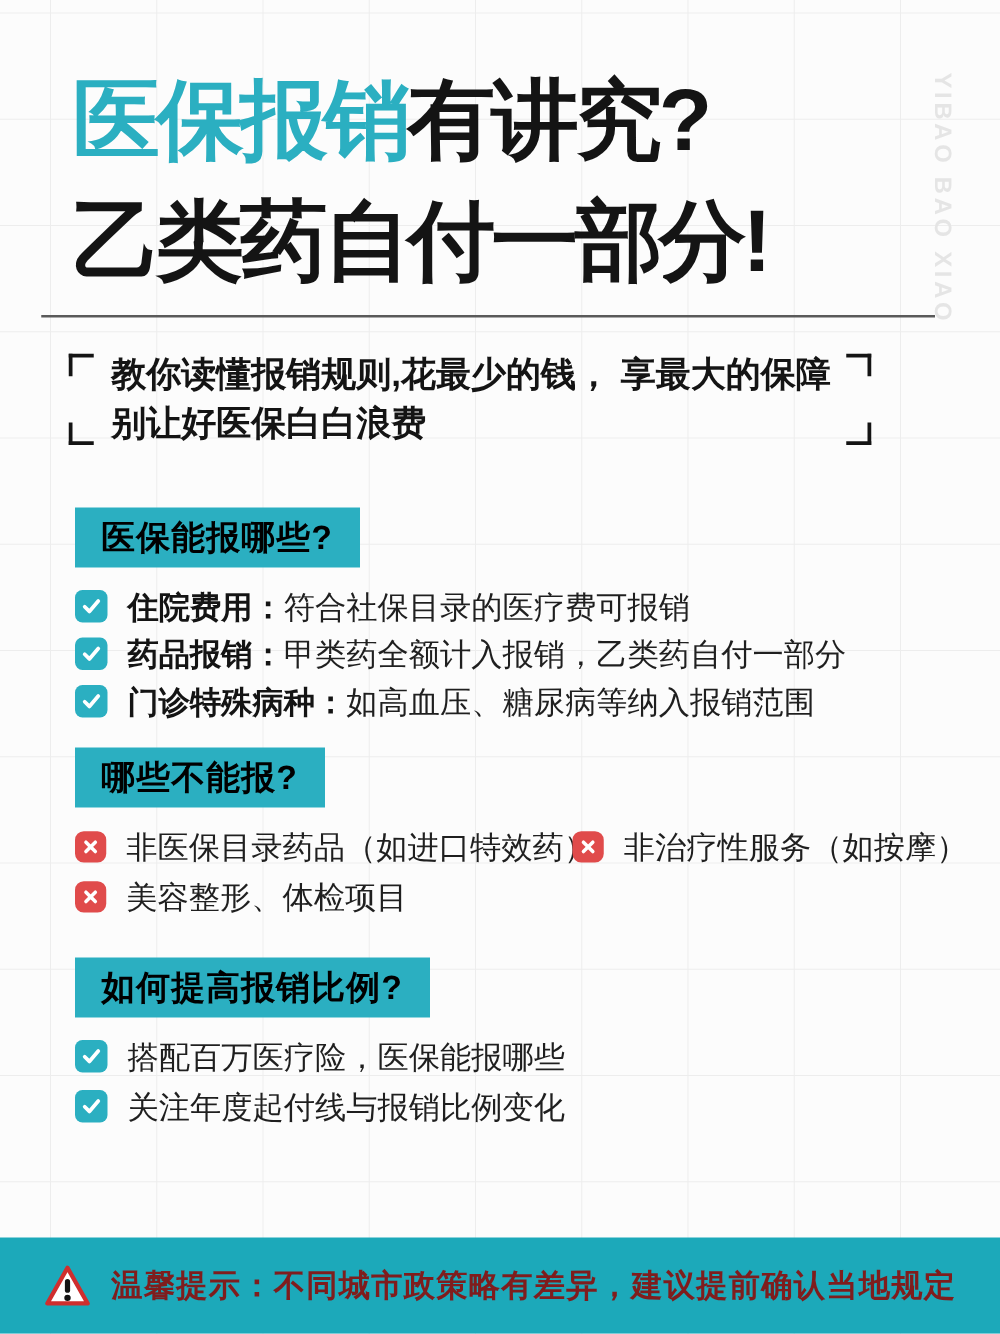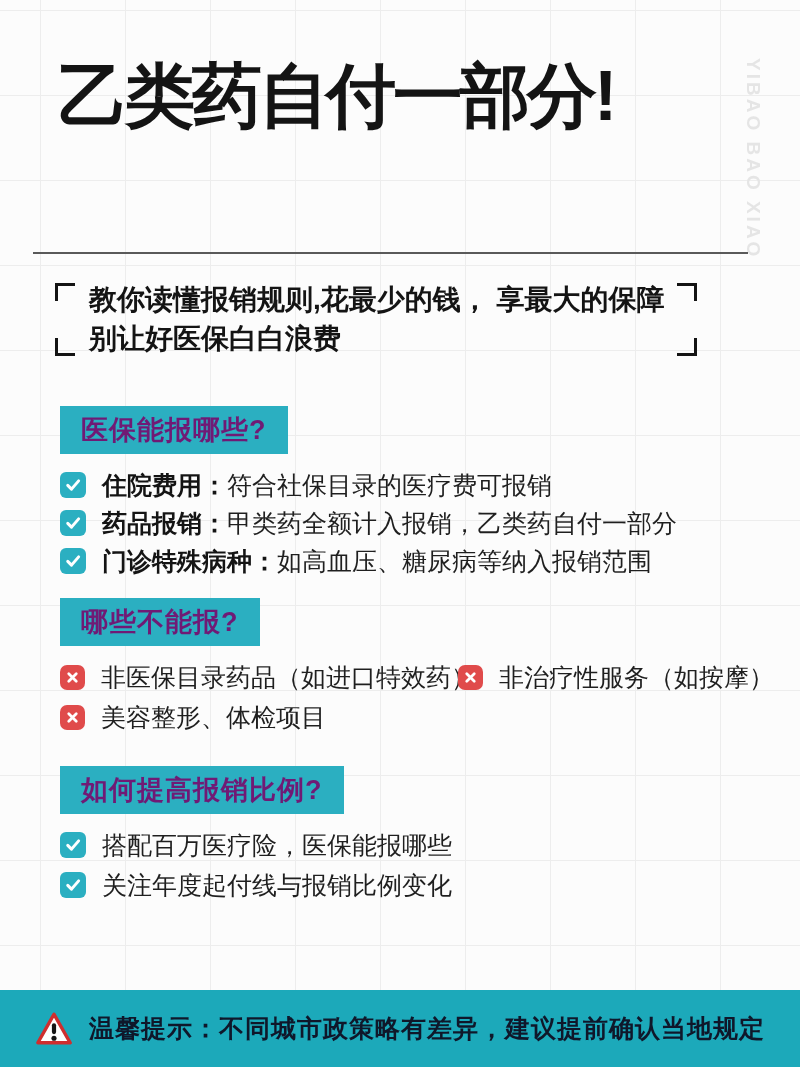--- a/index.html
+++ b/index.html
@@ -32,52 +32,53 @@
   .corner{position:absolute;width:17px;height:15px;}
   .corner.tl{left:0;top:5px;border-top:3px solid var(--ink);border-left:3px solid var(--ink);}
   .corner.bl{left:0;bottom:2px;border-bottom:3px solid var(--ink);border-left:3px solid var(--ink);}
   .corner.tr{right:0;top:5px;border-top:3px solid var(--ink);border-right:3px solid var(--ink);}
   .corner.br{right:0;bottom:2px;border-bottom:3px solid var(--ink);border-right:3px solid var(--ink);}
   .intro .lines{padding:2px 0 0 34px;font-size:28px;font-weight:800;line-height:39px;color:var(--ink,#141414);white-space:nowrap;}
   
   .section{position:absolute;left:60px;}
   .s1{top:406px;} .s2{top:598px;} .s3{top:766px;}
   .badge{
-    display:inline-block;background:var(--teal,#2bafc1);color:#701a75;
+    display:inline-block;background:var(--teal,#2bafc1);color:#000000;
     font-size:27px;font-weight:800;line-height:48px;padding:0 21px;
     letter-spacing:1px;white-space:nowrap;
   }
   .rows{margin-top:18px;}
   .row{display:flex;align-items:center;height:26px;margin-bottom:12px;white-space:nowrap;}
   .s1 .row{margin-bottom:12px;}
   .s2 .row, .s3 .row{margin-bottom:14px;}
   .cell{display:flex;align-items:center;}
   .cell.w{width:398px;}
   .ico{flex:0 0 auto;display:flex;align-items:center;justify-content:center;margin-right:16px;}
   .ico.check{width:26px;height:26px;border-radius:6px;background:var(--teal,#2bafc1);}
   .ico.cross{width:25px;height:25px;border-radius:7px;background:var(--red,#e04b4b);}
   .ico svg{display:block;}
   .itxt{font-size:25px;color:var(--body,#1f1f1f);font-weight:500;}
   .itxt b{font-weight:800;color:var(--ink,#141414);}
   
   .footer{
     position:absolute;left:0;top:990px;width:800px;height:77px;
     background:var(--teal-dark,#1ca9ba);display:flex;align-items:center;justify-content:center;gap:16px;
   }
-  .footer .ftxt{color:#0f172a;font-size:25px;font-weight:700;letter-spacing:1px;white-space:nowrap;}
+  .footer .ftxt{color:#7f1d1d;font-size:25px;font-weight:700;letter-spacing:1px;white-space:nowrap;}
   .warn{flex:0 0 auto;display:flex;}
 </style>
 </head>
 <body>
 
 <div class="canvas">
 
   <div class="watermark">YIBAO BAO XIAO</div>
 
   <div class="title">
+    <div><span class="hl">医保报销</span><span>有讲究?</span></div>
     <div>乙类药自付一部分!</div>
   </div>
 
   <div class="divider"></div>
 
   <div class="intro">
     <span class="corner tl"></span>
     <span class="corner bl"></span>
     <span class="corner tr"></span>
     <span class="corner br"></span>

